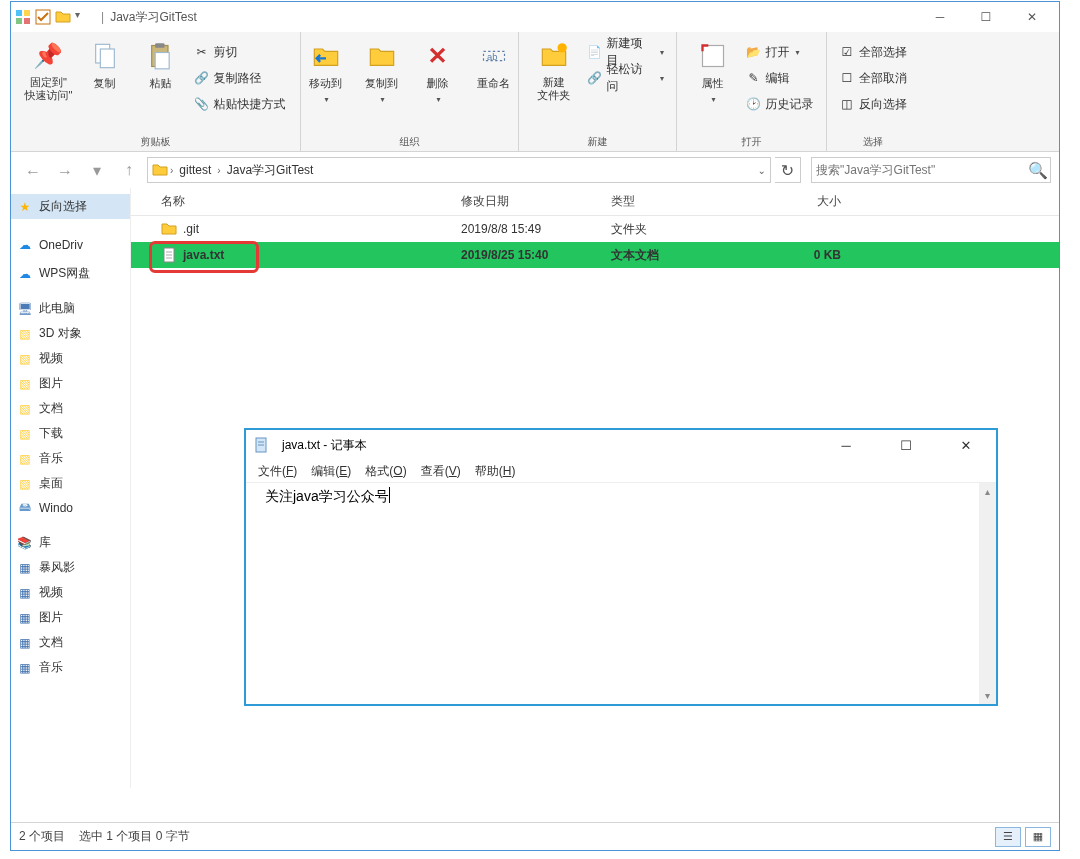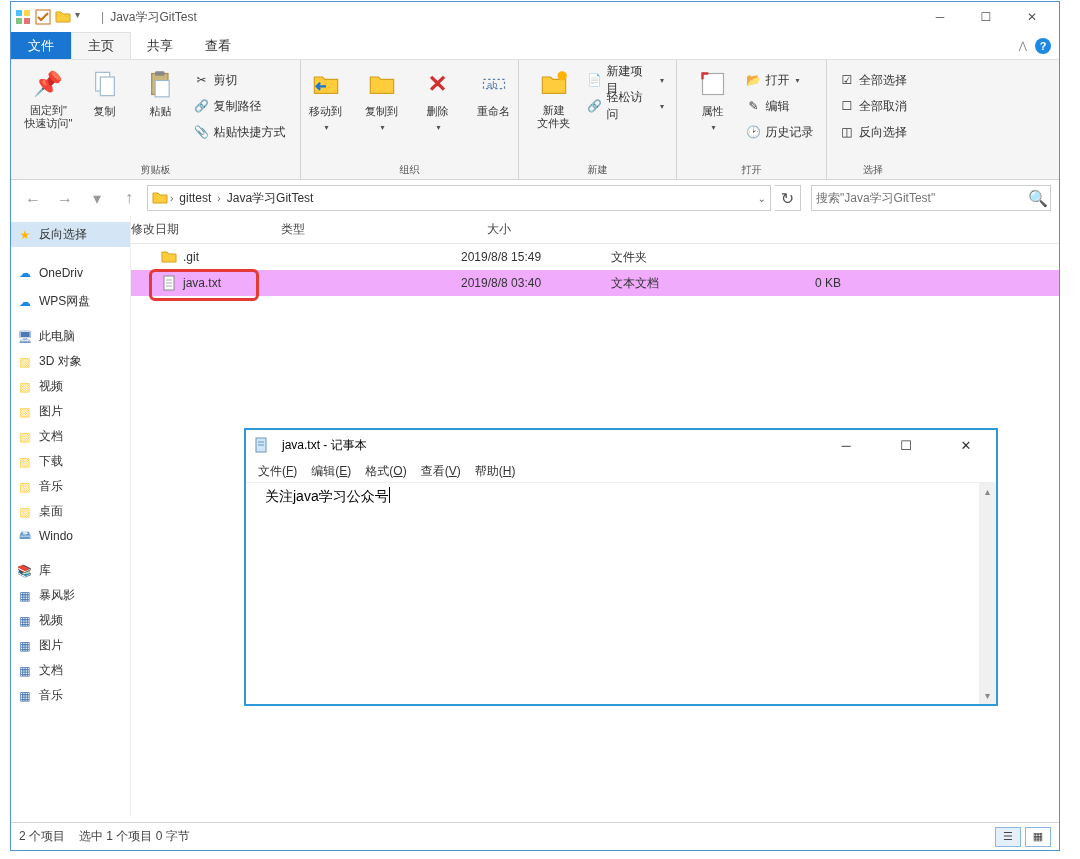--- a/index.html
+++ b/index.html
@@ -50,21 +50,21 @@
   .side-icon-folder { color:#ffcd3c; }
   .star { color:#ffb400;}
 
   .file-panel { flex:1; position:relative; }
   .columns { display:flex; border-bottom:1px solid #e8e8e8; height:28px; align-items:center; font-size:12px; color:#444;}
   .col-name { width:330px; padding-left:30px;}
   .col-date { width:150px;}
   .col-type { width:150px;}
   .col-size { width:90px; text-align:right; padding-right:10px;}
   .file-row { display:flex; height:26px; align-items:center; font-size:12px; color:#333;}
-  .file-row.selected { background:#f0abfc; }
+  .file-row.selected { background:#22c55e;font-weight:bold; }
   .file-name-cell { width:330px; padding-left:30px; display:flex; align-items:center; gap:6px;}
   .file-icon { width:16px; height:16px; display:inline-flex; align-items:center; justify-content:center;}
   .highlight-box { position:absolute; border:3px solid #e53935; border-radius:6px; left:18px; top:53px; width:110px; height:32px; pointer-events:none; z-index:3;}
 
   .statusbar { position:absolute; bottom:0; left:0; right:0; height:28px; border-top:1px solid #d4d4d4; display:flex; align-items:center; font-size:12px; color:#444; padding:0 8px; gap:14px; background:#fff;}
   .status-right { margin-left:auto; display:flex; gap:4px;}
   .view-btn { width:26px; height:20px; border:1px solid #89b7e0; display:flex; align-items:center; justify-content:center; background:#e5f0fb; font-size:11px;}
   .view-btn.alt { background:#fff;}
 
   
@@ -112,30 +112,20 @@
       <span class="title-sep">|</span>
       <span>Java学习GitTest</span>
     </div>
     <div class="title-controls">
       <div class="title-btn">─</div>
       <div class="title-btn">☐</div>
       <div class="title-btn close-btn">✕</div>
     </div>
   </div>
 
-  <div class="menubar">
-    <div class="menu-file">文件</div>
-    <div class="menu-tab active">主页</div>
-    <div class="menu-tab">共享</div>
-    <div class="menu-tab">查看</div>
-    <div class="menu-right">
-      <span class="chevron">⋀</span>
-      <span class="help-icon">?</span>
-    </div>
-  </div>
 
   <div class="ribbon">
 
     <div class="ribbon-group" style="width:290px;">
       <div class="rg-row">
         <div class="big-btn">
           <span class="glyph">📌</span>
           <span style="white-space:pre-line; text-align:center; line-height:1.2;">固定到"
 快速访问"</span>
         </div>
@@ -395,20 +385,21 @@
           <span>文档</span>
         </div>
       <div class="side-item">
           <span class="side-glyph" style="color:#3b6dab;">▦</span>
           <span>音乐</span>
         </div>
     </div>
 
     <div class="file-panel">
       <div class="columns">
+        <div class="col-name">名称</div>
         <div class="col-date">修改日期</div>
         <div class="col-type">类型</div>
         <div class="col-size">大小</div>
       </div>
 
       <div class="file-row">
         <div class="file-name-cell">
           <span class="file-icon">
               <svg width="16" height="16" viewBox="0 0 16 16">
                 <path d="M1 3h5l2 2h7v8H1z" fill="#ffcd3c" stroke="#d4a020"></path>
@@ -426,21 +417,21 @@
           <span class="file-icon">
               <svg width="16" height="16" viewBox="0 0 16 16">
                 <rect x="3" y="1" width="10" height="14" fill="#fff" stroke="#888"></rect>
                 <line x1="5" y1="5" x2="11" y2="5" stroke="#aaa"></line>
                 <line x1="5" y1="8" x2="11" y2="8" stroke="#aaa"></line>
                 <line x1="5" y1="11" x2="11" y2="11" stroke="#aaa"></line>
               </svg>
             </span>
           <span>java.txt</span>
         </div>
-        <div class="col-date">2019/8/8 03:40</div>
+        <div class="col-date">2019/8/25 15:40</div>
         <div class="col-type">文本文档</div>
         <div class="col-size">0 KB</div>
       </div>
 
       <div class="highlight-box"></div>
     </div>
   </div>
 
   <div class="statusbar">
     <span>2 个项目</span>

